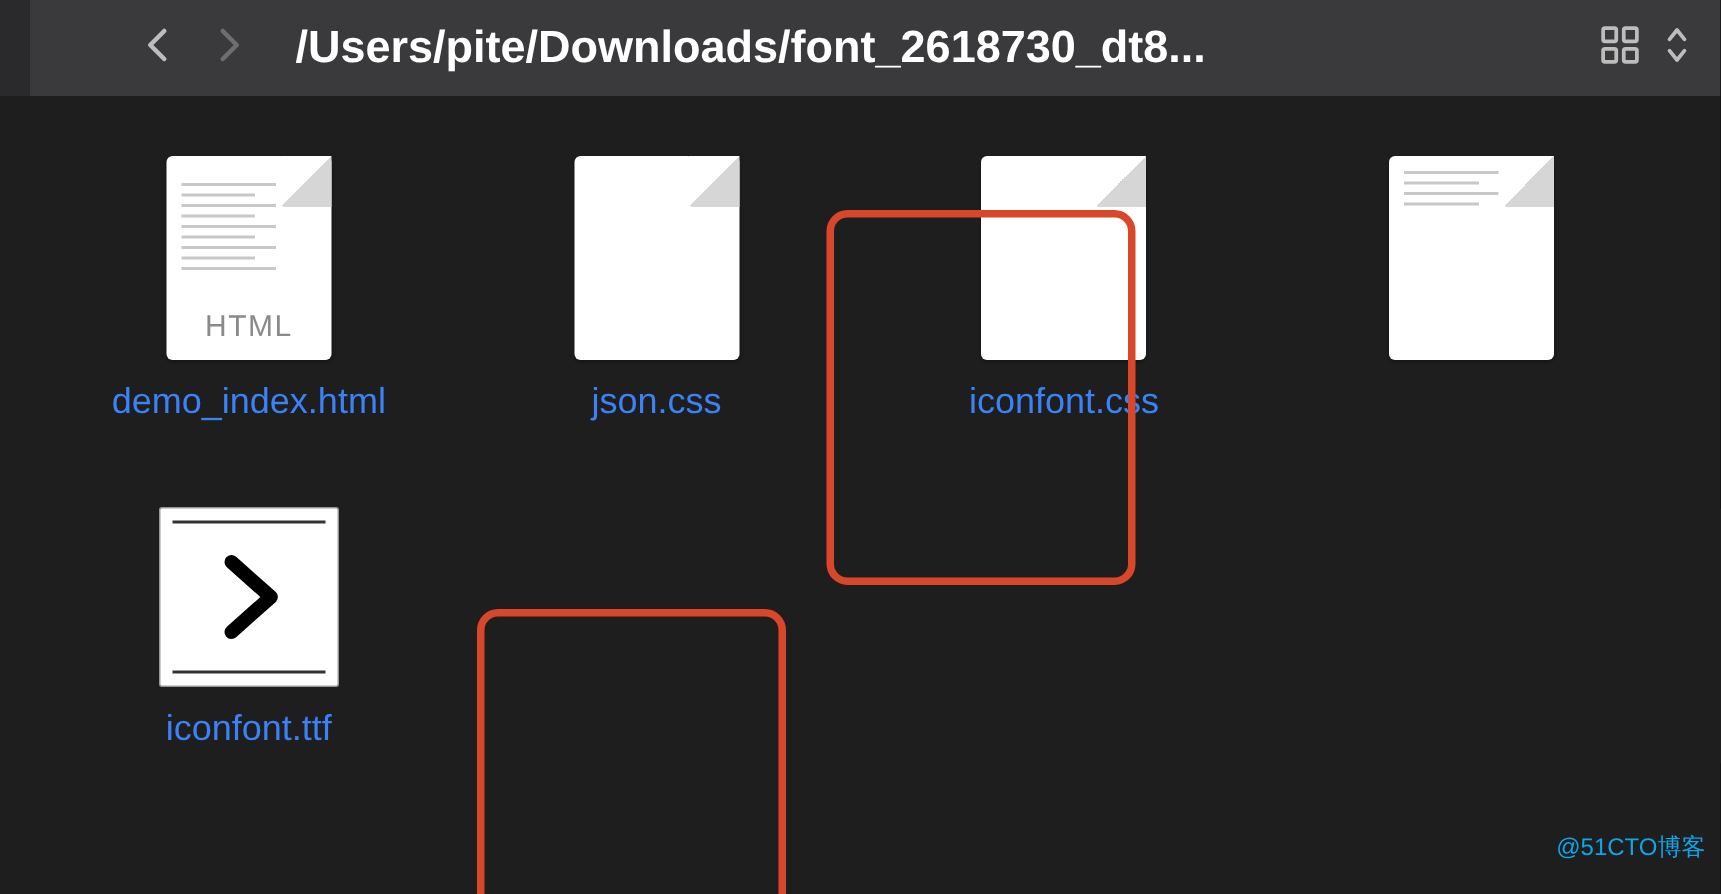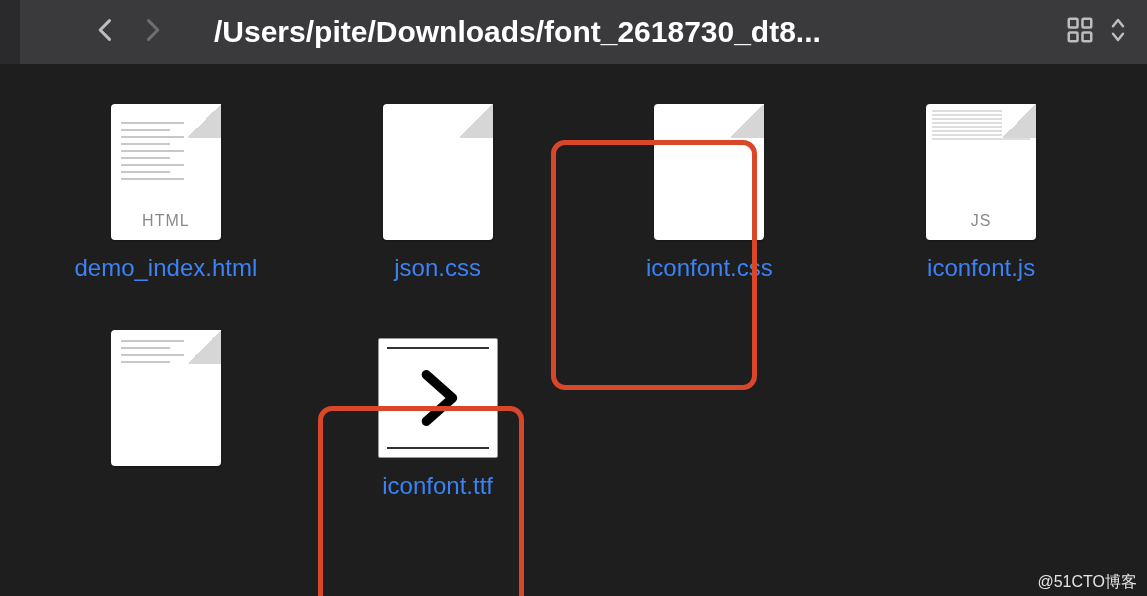--- a/index.html
+++ b/index.html
@@ -1,41 +1,41 @@
 <!DOCTYPE html>
 <html><head>
 <meta charset="utf-8">
 <style>
   * { box-sizing: border-box; margin: 0; padding: 0; }
   html, body { width: 1147px; height: 596px; overflow: hidden; font-family: -apple-system, "Helvetica Neue", Arial, sans-serif; background: #000; }
   .window { width: 1147px; height: 596px; background: #1e1e1e; display: flex; flex-direction: column; }
-  .titlebar { height: 64px; background: #3a3a3c; display: flex; align-items: center; padding: 0 20px 0 12px; gap: 20px; }
+  .titlebar { height: 64px; background: #3a3a3c; display: flex; align-items: center; padding: 0 20px 0 12px; gap: 3px; }
   .sidebar-stub { width: 20px; height: 596px; background: #2a2a2c; position: absolute; left: 0; top: 0; }
   .nav-arrows { display: flex; gap: 18px; margin-left: 80px; align-items: center; }
   .nav-arrows svg { width: 28px; height: 28px; }
   .path { flex: 1; font-size: 30px; font-weight: 600; color: #fff; margin-left: 28px; white-space: nowrap; overflow: hidden; text-overflow: ellipsis; }
   .view-controls { display: flex; align-items: center; gap: 14px; margin-left: 20px; }
   .content { flex: 1; background: #1e1e1e; padding: 40px 60px 30px 60px; position: relative; }
   .grid { display: grid; grid-template-columns: repeat(4, 1fr); column-gap: 60px; row-gap: 48px; }
   .file { display: flex; flex-direction: column; align-items: center; gap: 14px; cursor: default; }
   .file-icon { width: 110px; height: 136px; position: relative; }
   .file-label { font-size: 24px; color: #3b82f6; text-align: center; white-space: nowrap; }
   .highlight-box { position: absolute; border: 5px solid #d9472b; border-radius: 14px; pointer-events: none; }
   .hl1 { left: 551px; top: 76px; width: 206px; height: 250px; }
   .hl2 { left: 318px; top: 342px; width: 206px; height: 242px; }
-  .watermark { position: absolute; right: 10px; bottom: 3px; font-size: 16px; color: #e5e5e5; }
+  .watermark { position: absolute; right: 10px; bottom: 20px; font-size: 16px; color: #0ea5e9; }
   
   .doc-shape { width: 100%; height: 100%; background: #fff; border-radius: 4px; position: relative; box-shadow: 0 1px 2px rgba(0,0,0,.3); }
   .doc-shape::after { content: ""; position: absolute; top: 0; right: 0; width: 34px; height: 34px; background: linear-gradient(135deg, #fff 0 50%, #d6d6d6 50% 100%); border-bottom-left-radius: 3px; }
   .doc-shape::before { content: ""; position: absolute; top: 0; right: 0; width: 34px; height: 34px; background: #1e1e1e; clip-path: polygon(100% 0, 0 0, 100% 100%); }
   .doc-lines { position: absolute; left: 10px; right: 10px; top: 18px; bottom: 40px; }
   .doc-lines span { display: block; height: 2px; background: #c8c8c8; margin-bottom: 5px; }
   .doc-lines span:nth-child(odd){ width: 70%; }
   .doc-lines span:nth-child(even){ width: 55%; }
-  .badge { position: absolute; bottom: 10px; left: 0; right: 0; text-align: center; font-size: 16px; font-weight: 500; color: #8a8a8a; letter-spacing: 1px; }
+  .badge { position: absolute; bottom: 10px; left: 0; right: 0; text-align: center; font-size: 20px; font-weight: 500; color: #8a8a8a; letter-spacing: 1px; }
   .ttf-box { width: 120px; height: 120px; background: #fff; border: 1px solid #999; border-radius: 2px; display:flex; align-items:center; justify-content:center; position:relative; margin-top:8px;}
   .ttf-box::before, .ttf-box::after { content:""; position:absolute; left:8px; right:8px; height:2px; background:#333; }
   .ttf-box::before{ top:8px; } .ttf-box::after{ bottom:8px; }
   .ttf-box svg{ width:70px; height:70px; }
   .js-lines { position:absolute; top:6px; left:6px; right:6px; height:30px; background: repeating-linear-gradient(#bdbdbd 0 2px, transparent 2px 4px); opacity:.5;}
 </style>
 </head>
 <body>
 
 <div class="window">
@@ -103,29 +103,20 @@
         <div class="file-label">json.css</div>
       </div>
 
       <div class="file">
         <div class="file-icon">
             <div class="doc-shape"></div>
           </div>
         <div class="file-label">iconfont.css</div>
       </div>
 
-      <div class="file">
-        <div class="file-icon">
-          <div class="doc-shape">
-            <div class="js-lines"></div>
-            <div class="badge">JS</div>
-          </div>
-        </div>
-        <div class="file-label">iconfont.js</div>
-      </div>
 
       <div class="file">
         <div class="file-icon">
           <div class="doc-shape">
             <div class="doc-lines" style="top:10px;bottom:auto;height:40px;">
                 <span></span>
                 <span></span>
                 <span></span>
                 <span></span>
               </div>

